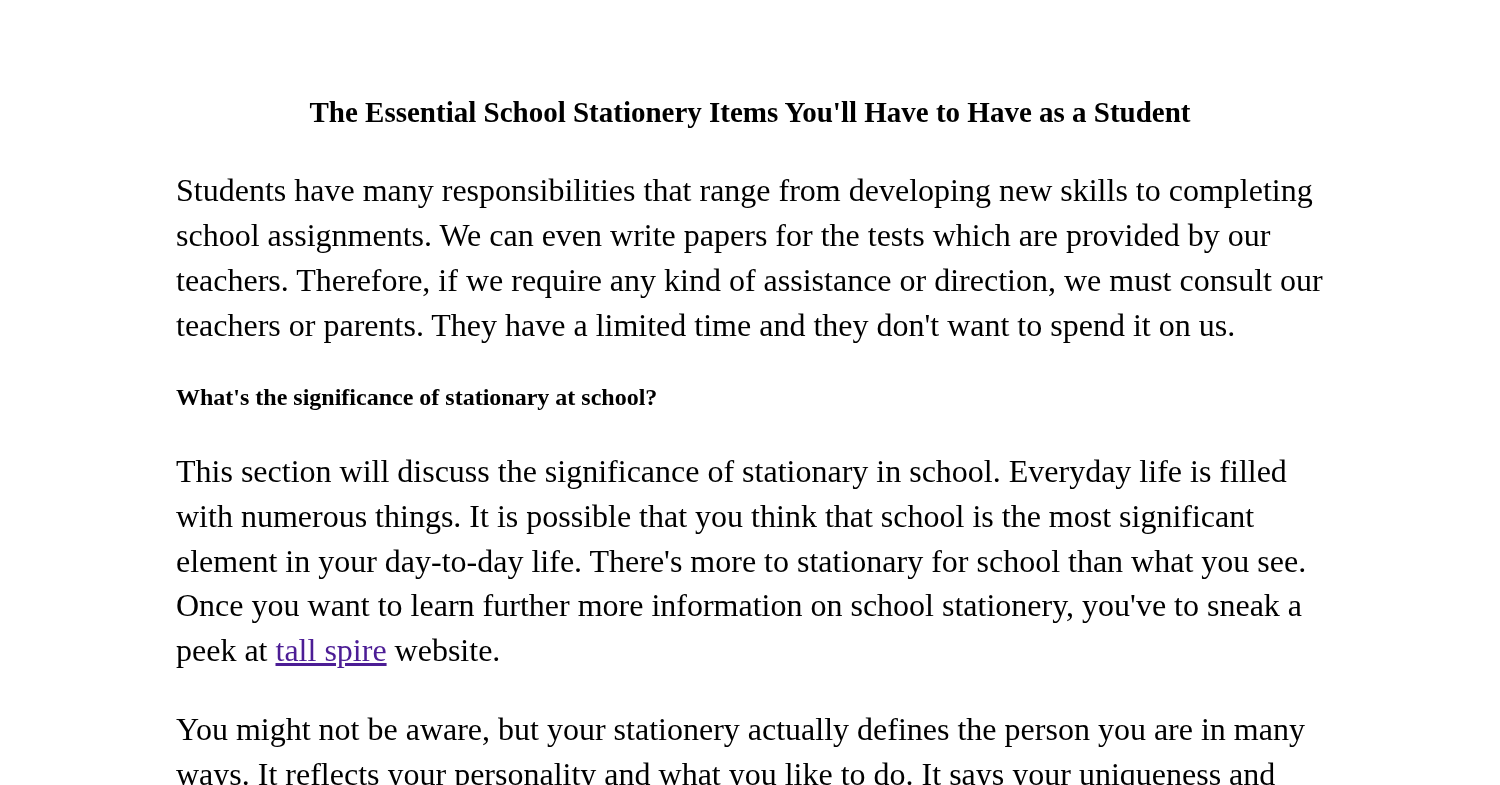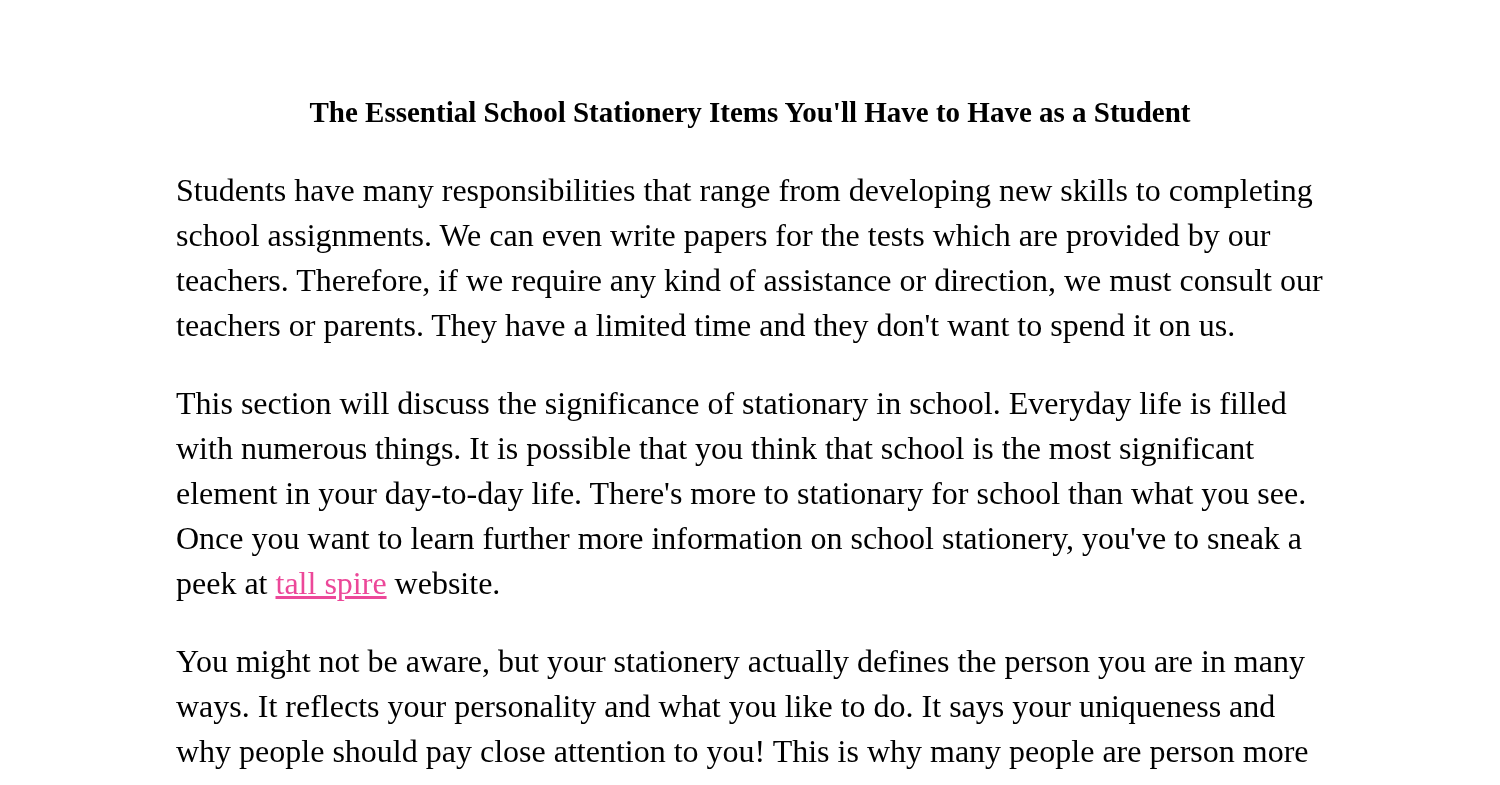--- a/index.html
+++ b/index.html
@@ -36,34 +36,35 @@
     text-align: left;
   }
   .section-heading {
     font-size: 24px;
     font-weight: bold;
     line-height: 1.4;
     margin: 0 0 34px 0;
     text-align: left;
   }
   .inline-link {
-    color: #ec4899;
+    color: #4c1d95;
     text-decoration: underline;
     cursor: pointer;
   }
 </style>
 </head>
 <body>
 
 <div class="page">
   <div class="content">
 
     <h1 class="article-title">The Essential School Stationery Items You'll Have to Have as a Student</h1>
 
     <p class="body-paragraph">Students have many responsibilities that range from developing new skills to completing school assignments. We can even write papers for the tests which are provided by our teachers. Therefore, if we require any kind of assistance or direction, we must consult our teachers or parents. They have a limited time and they don't want to spend it on us.</p>
 
+    <h2 class="section-heading">What's the significance of stationary at school?</h2>
 
     <p class="body-paragraph"><span>This section will discuss the significance of stationary in school. Everyday life is filled with numerous things. It is possible that you think that school is the most significant element in your day-to-day life. There's more to stationary for school than what you see. Once you want to learn further more information on school stationery, you've to sneak a peek at </span><a class="inline-link" href="#">tall spire</a><span> website.</span></p>
 
     <p class="body-paragraph">You might not be aware, but your stationery actually defines the person you are in many ways. It reflects your personality and what you like to do. It says your uniqueness and why people should pay close attention to you! This is why many people are person more on school supplies in recent times!</p>
 
   </div>
 </div>
 
 </body></html>

